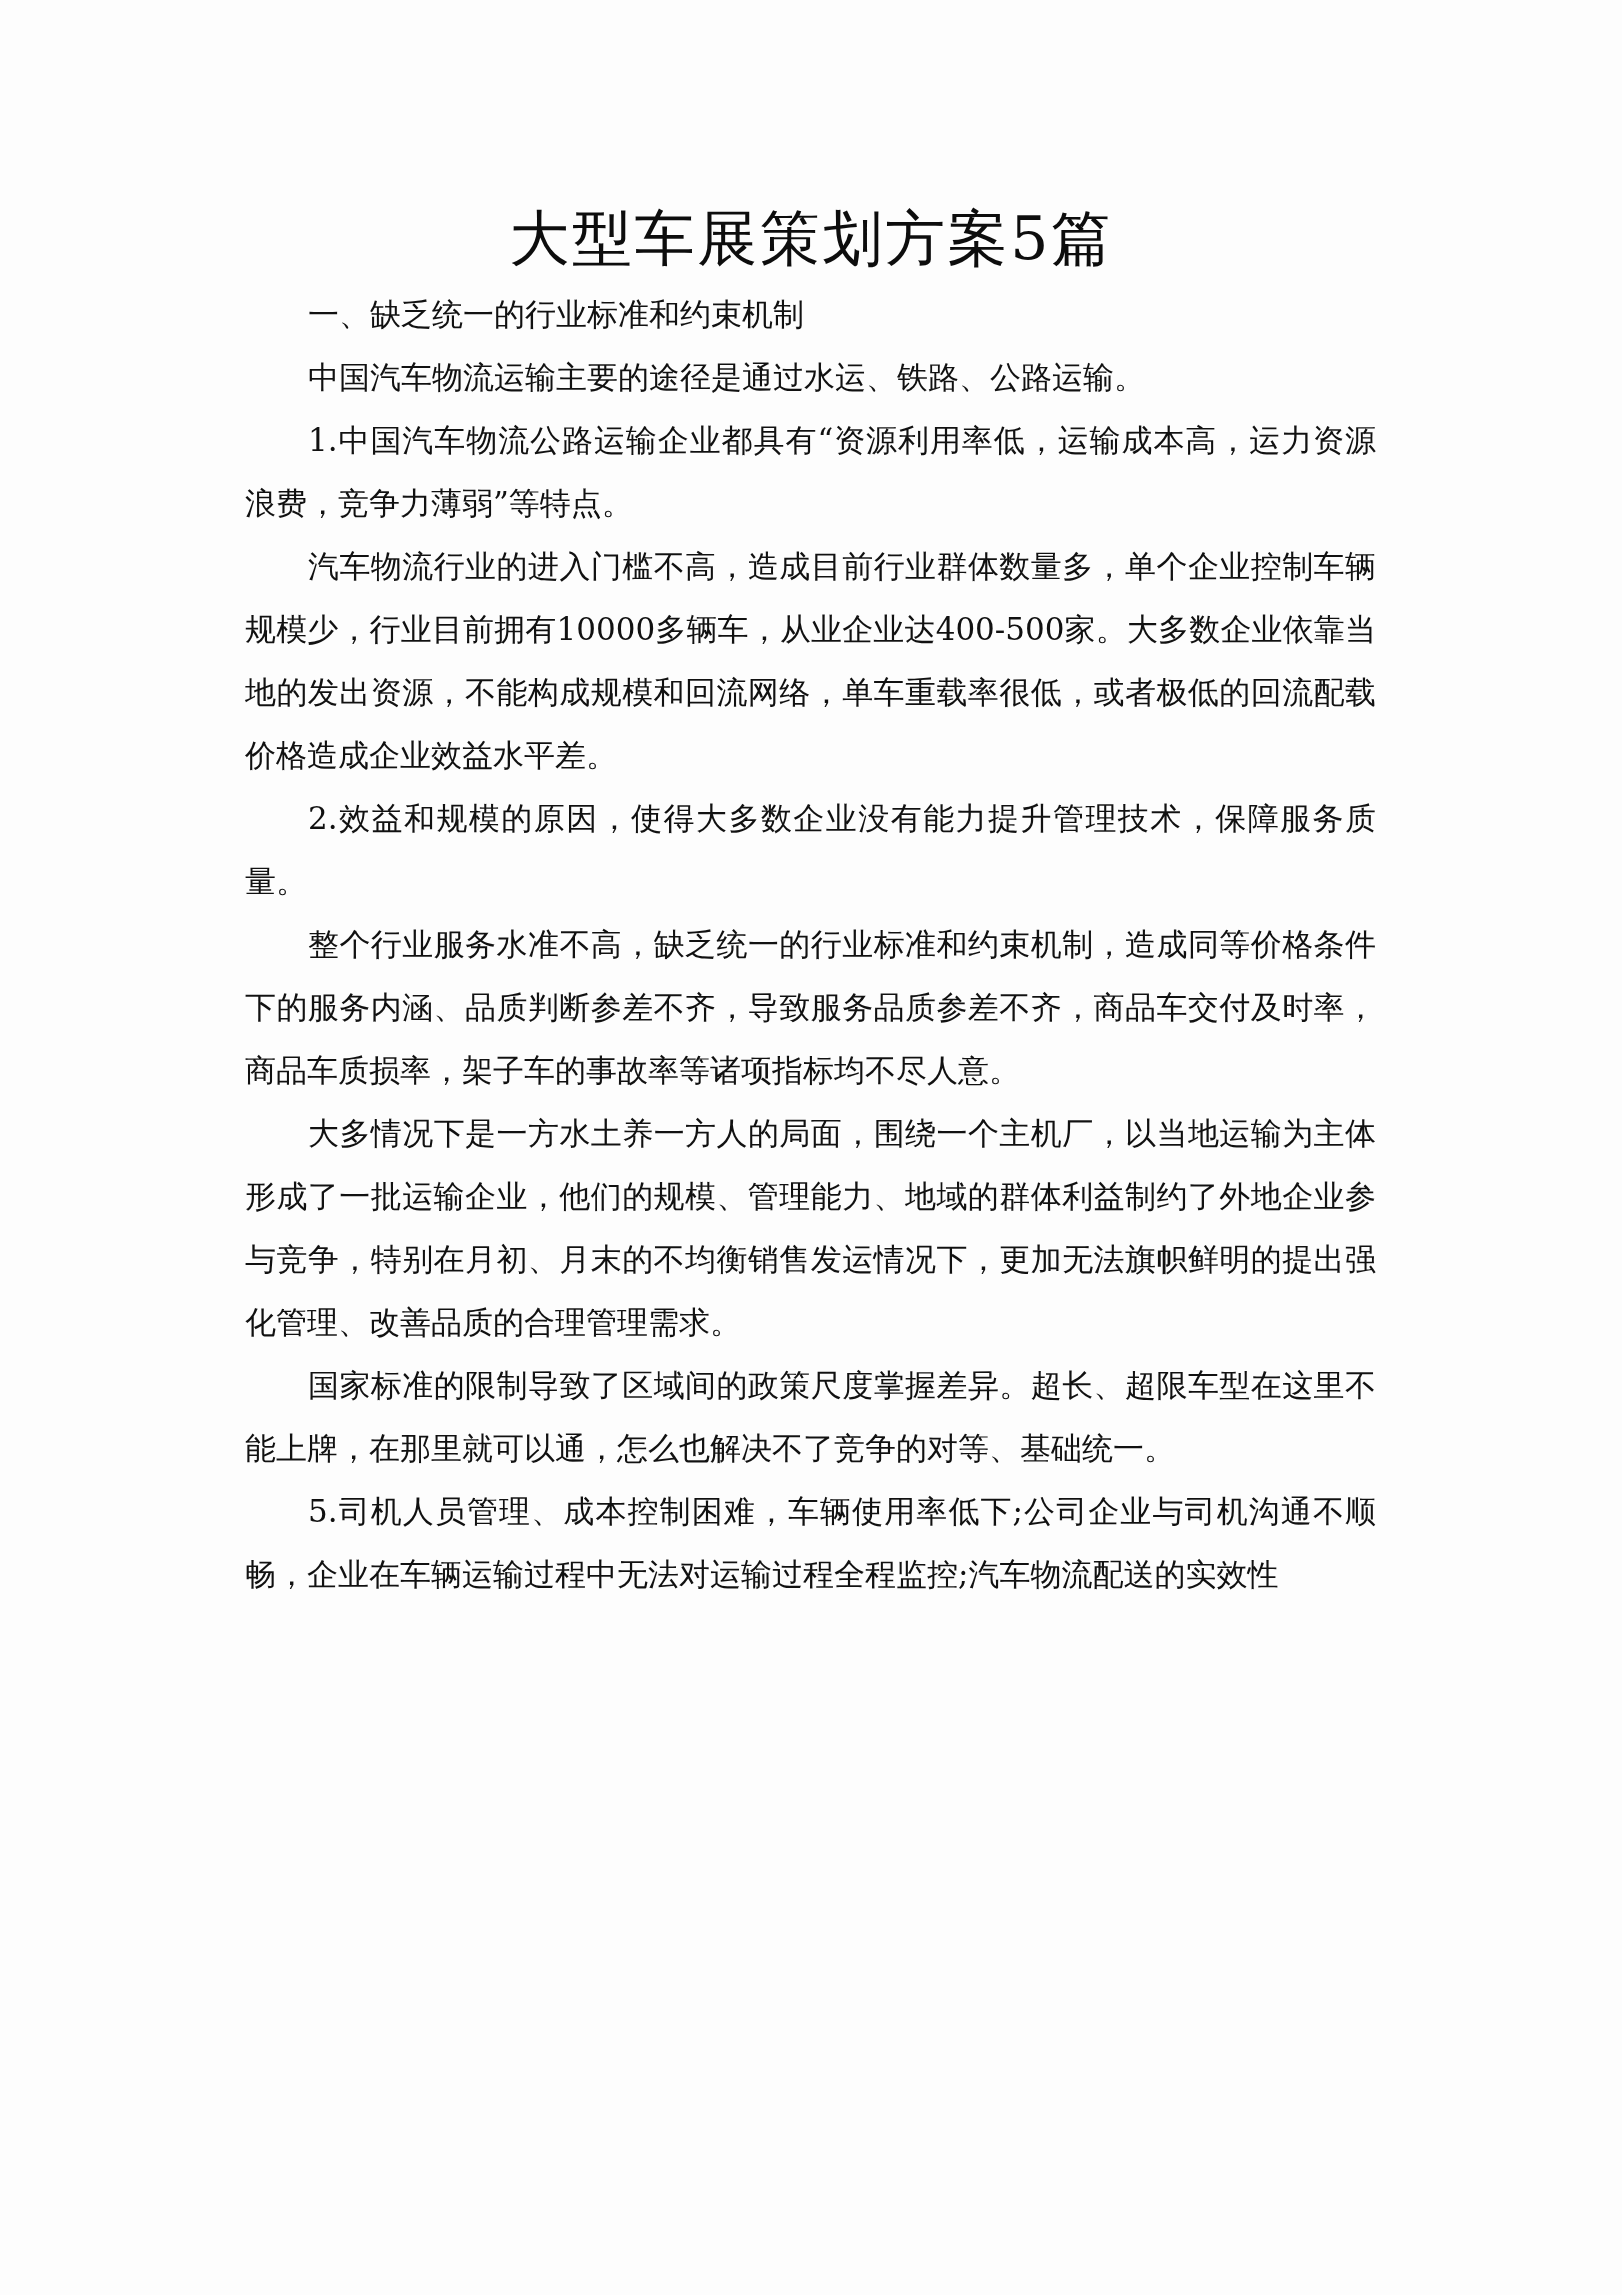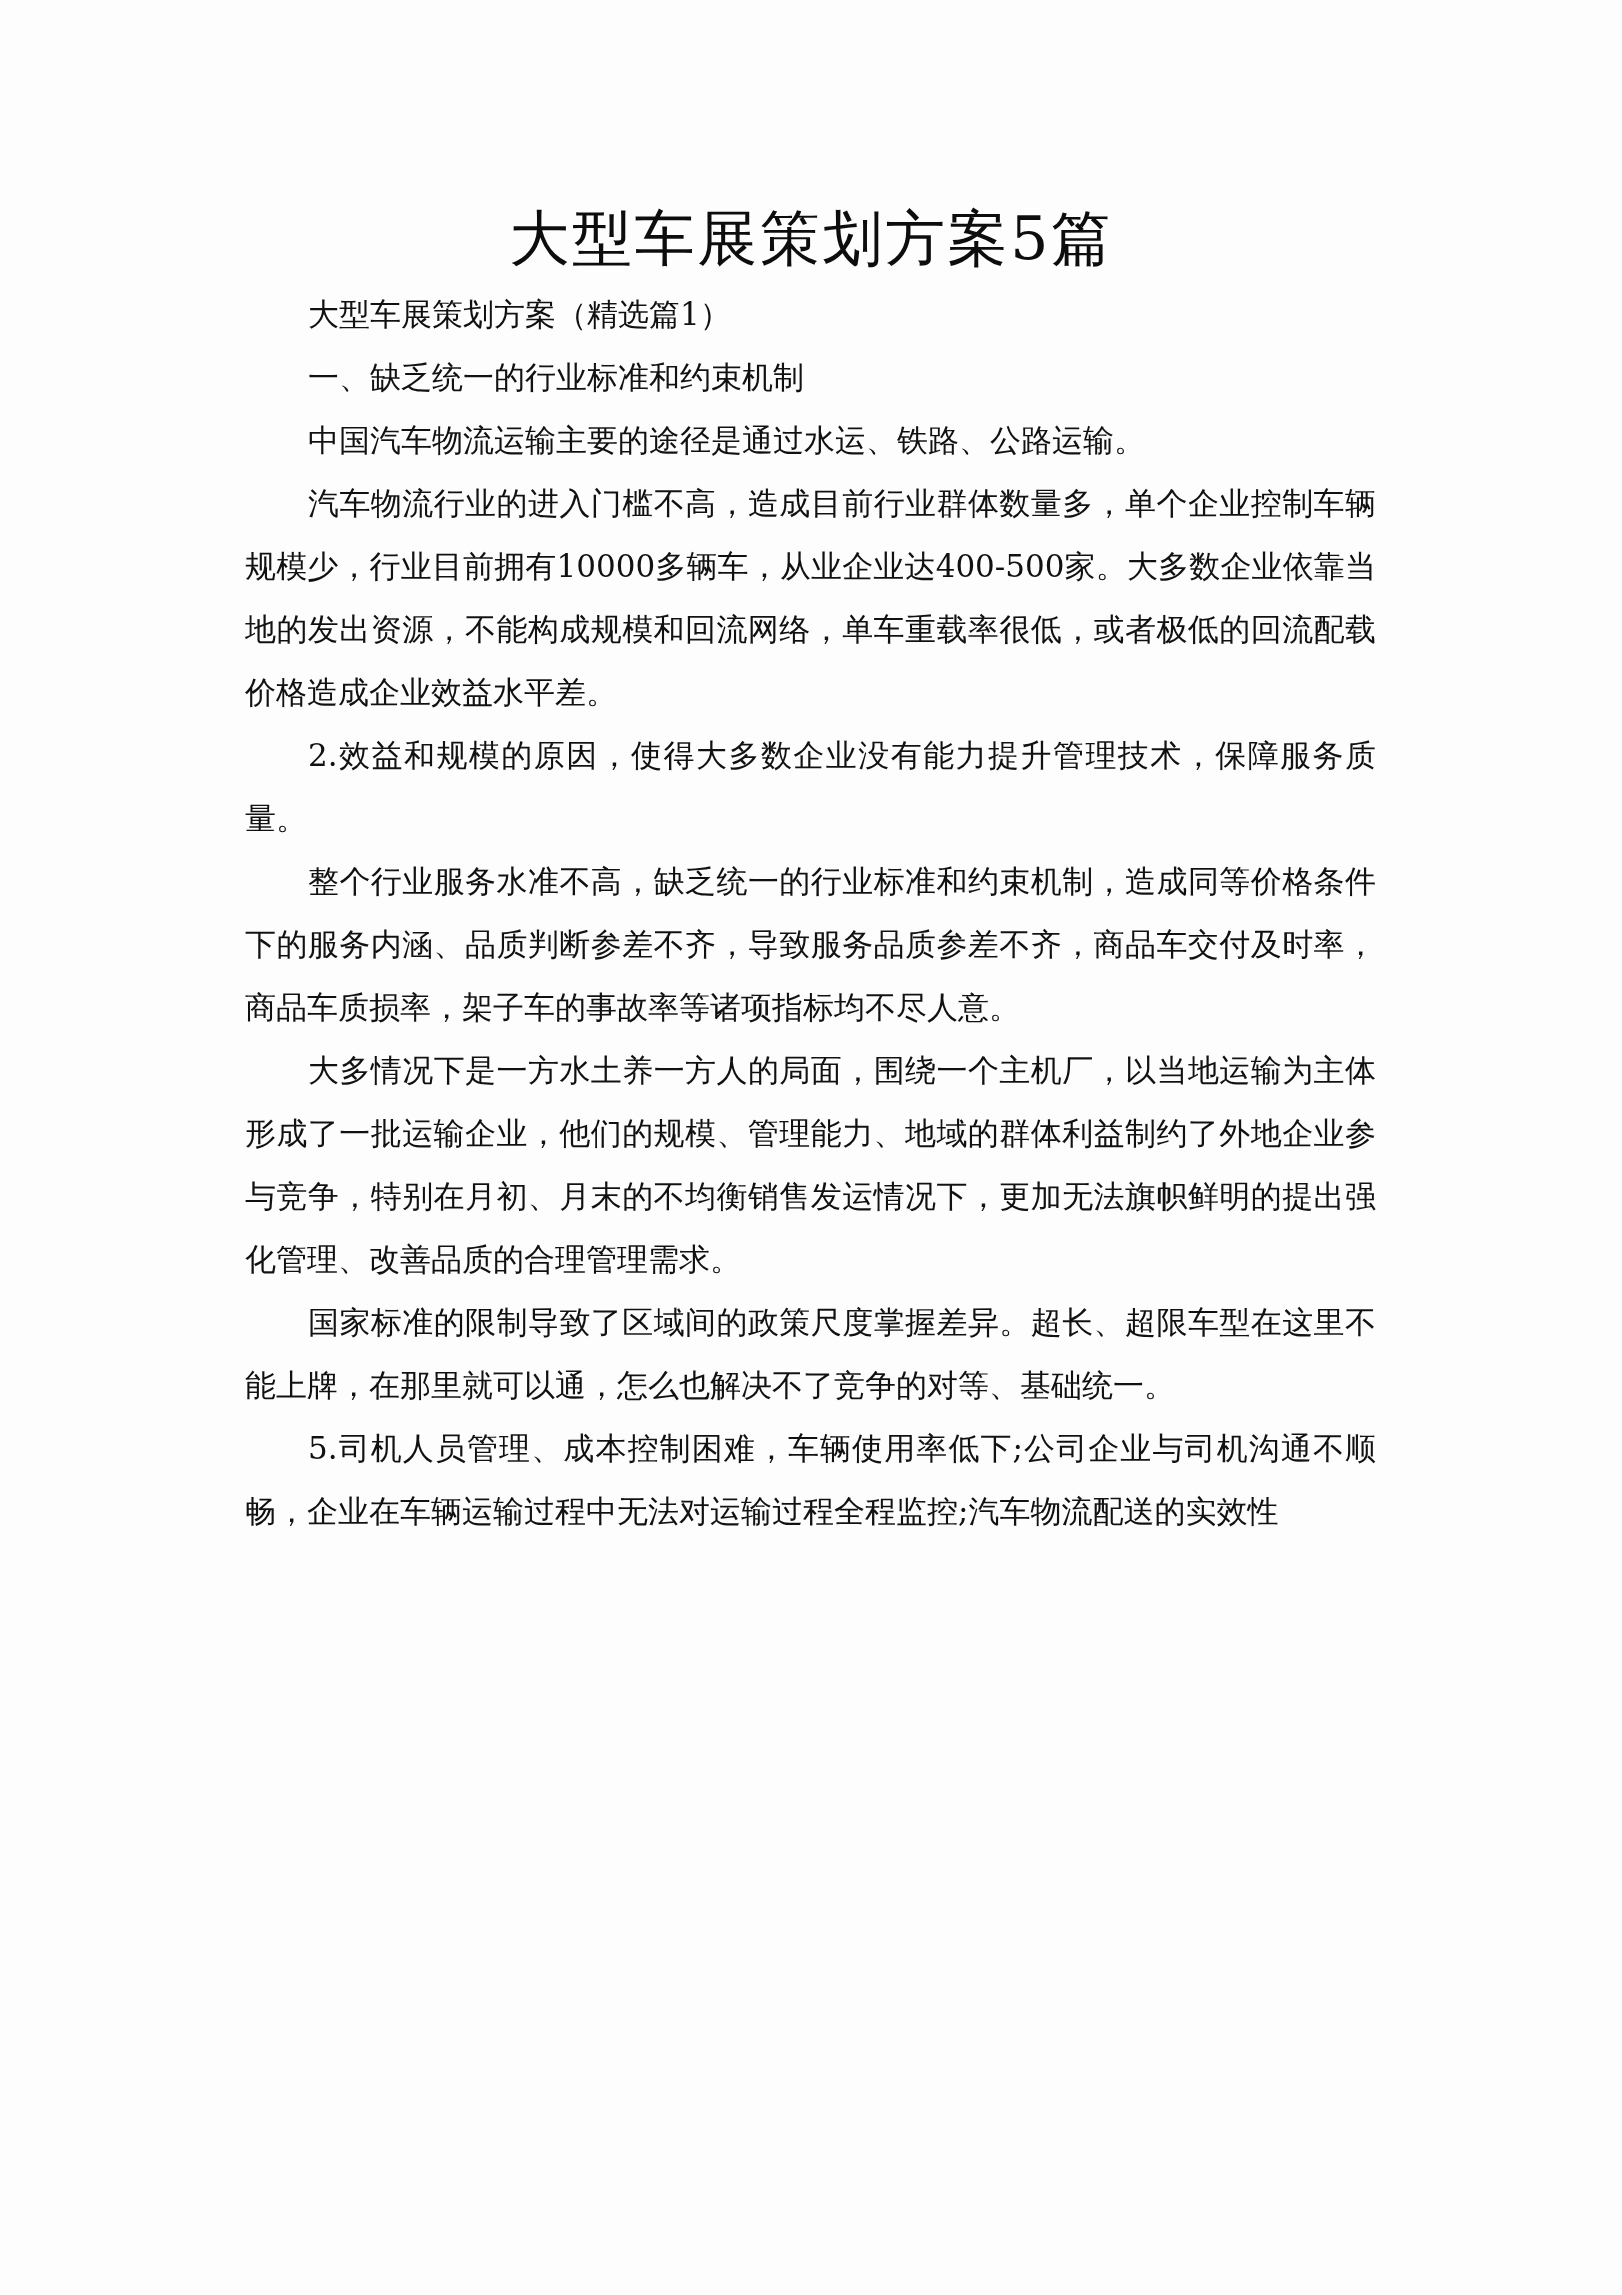--- a/index.html
+++ b/index.html
@@ -55,23 +55,23 @@
     color: #111111;
   }
 </style>
 </head>
 <body>
 
 <div class="page">
   <h1 class="doc-title">大型车展策划方案5篇</h1>
 
   <div class="body">
-    <p class="para">大型车展策划方案（精选篇1）</p>
     <p class="para">一、缺乏统一的行业标准和约束机制</p>
     <p class="para">中国汽车物流运输主要的途径是通过水运、铁路、公路运输。</p>
+    <p class="para">1.中国汽车物流公路运输企业都具有“资源利用率低，运输成本高，运力资源浪费，竞争力薄弱”等特点。</p>
     <p class="para">汽车物流行业的进入门槛不高，造成目前行业群体数量多，单个企业控制车辆规模少，行业目前拥有10000多辆车，从业企业达400-500家。大多数企业依靠当地的发出资源，不能构成规模和回流网络，单车重载率很低，或者极低的回流配载价格造成企业效益水平差。</p>
     <p class="para">2.效益和规模的原因，使得大多数企业没有能力提升管理技术，保障服务质量。</p>
     <p class="para">整个行业服务水准不高，缺乏统一的行业标准和约束机制，造成同等价格条件下的服务内涵、品质判断参差不齐，导致服务品质参差不齐，商品车交付及时率，商品车质损率，架子车的事故率等诸项指标均不尽人意。</p>
     <p class="para">大多情况下是一方水土养一方人的局面，围绕一个主机厂，以当地运输为主体形成了一批运输企业，他们的规模、管理能力、地域的群体利益制约了外地企业参与竞争，特别在月初、月末的不均衡销售发运情况下，更加无法旗帜鲜明的提出强化管理、改善品质的合理管理需求。</p>
     <p class="para">国家标准的限制导致了区域间的政策尺度掌握差异。超长、超限车型在这里不能上牌，在那里就可以通，怎么也解决不了竞争的对等、基础统一。</p>
     <p class="para">5.司机人员管理、成本控制困难，车辆使用率低下;公司企业与司机沟通不顺畅，企业在车辆运输过程中无法对运输过程全程监控;汽车物流配送的实效性</p>
   </div>
 </div>
 
 

